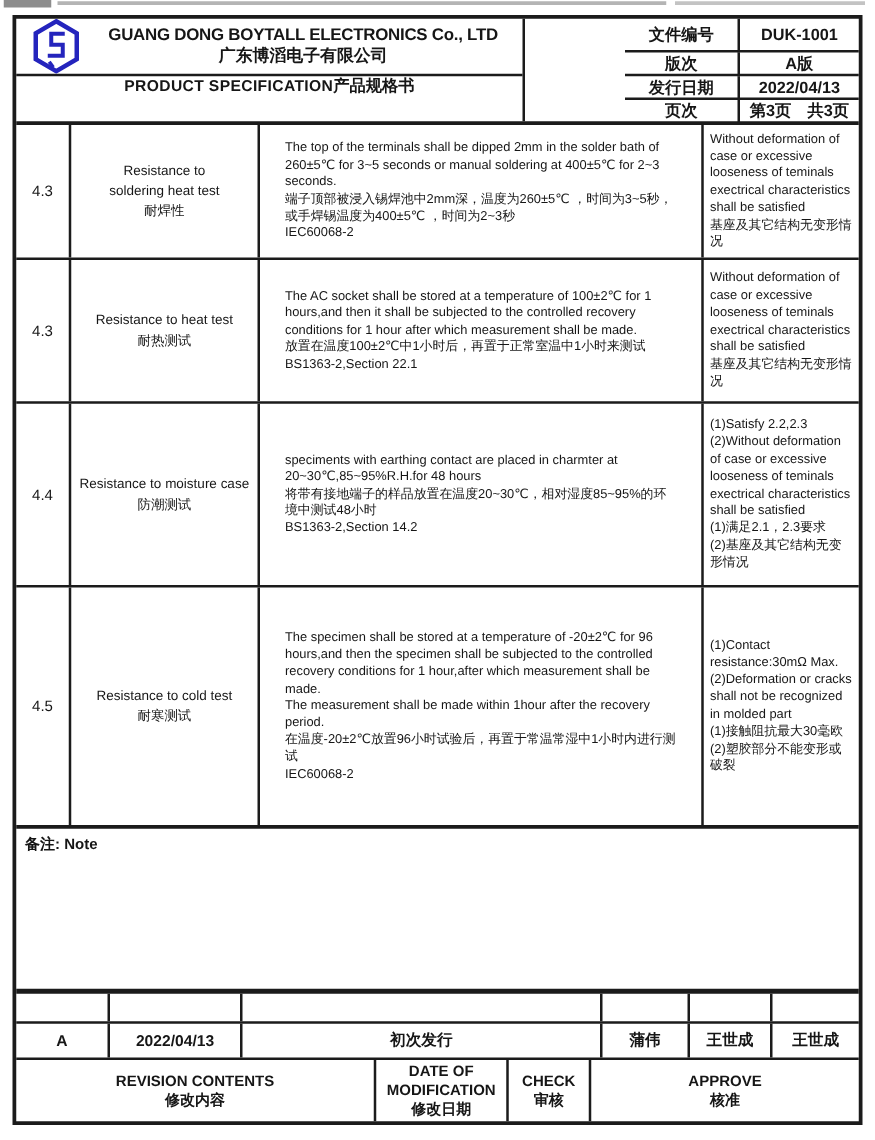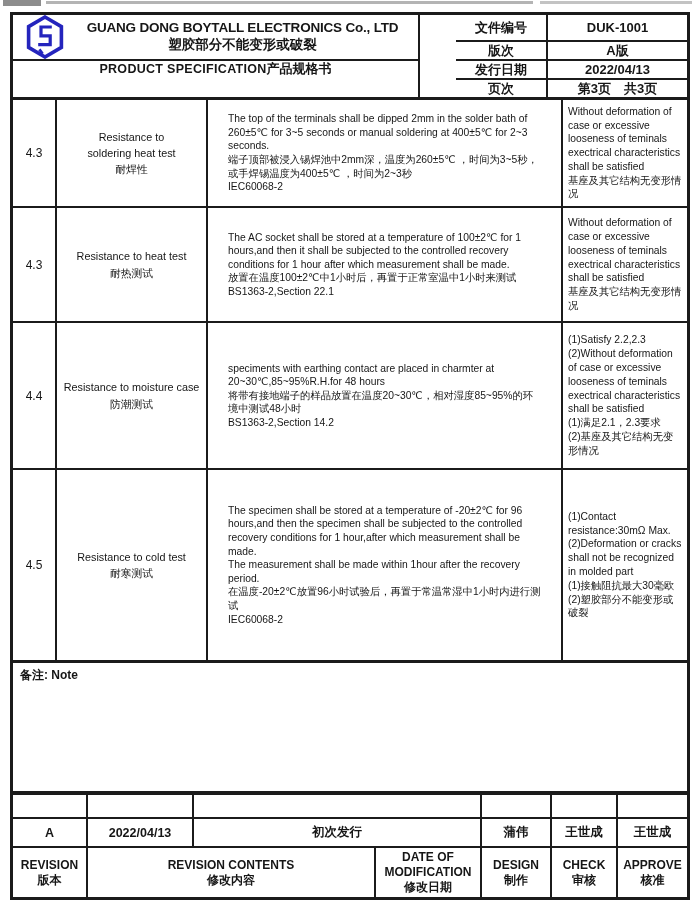--- a/index.html
+++ b/index.html
@@ -15,21 +15,21 @@
   .art3{left:540px;top:1px;width:152px;height:3px;background:#c3c3c3;}
 
   .doc{
     position:absolute;left:10px;top:12px;width:680px;height:888px;
     box-sizing:border-box;border:3px solid var(--bc);
     display:flex;flex-direction:column;background:#fff;
   }
   .doc *{box-sizing:border-box;}
 
   
-  .sec-header{height:85px;min-height:85px;display:flex;border-bottom:3px solid var(--bc);}
+  .sec-header{height:85px;min-height:85px;display:flex;border-bottom:3px solid var(--bc);gap:44px;}
   .hl{width:407px;border-right:2px solid var(--bc);display:flex;flex-direction:column;}
   .company{height:46px;border-bottom:2px solid var(--bc);display:flex;align-items:center;padding-left:10px;}
   .logo-wrap{width:44px;display:flex;align-items:center;justify-content:center;}
   .logo-svg{stroke:#2424bd;fill:none;}
   .company-text{flex:1;text-align:center;font-weight:bold;line-height:1.25;}
   .company-en{font-size:13.5px;letter-spacing:-0.2px;}
   .company-cn{font-size:13.5px;}
   .prodspec{flex:1;display:flex;flex-direction:row;justify-content:center;text-align:center;font-weight:bold;line-height:1.3;}
   .title-en{font-size:12.5px;letter-spacing:0.3px;}
   .title-cn{font-size:13px;}
@@ -82,21 +82,21 @@
       <div class="company">
         <div class="logo-wrap">
           <svg class="logo-svg" width="40" height="44" viewBox="0 0 100 110">
             <path d="M50 5 L91 29 L91 81 L50 105 L9 81 L9 29 Z" stroke-width="9"></path>
             <path d="M67 30 L40 30 L40 52 L63 52 L63 74 L33 74" stroke-width="8"></path>
             <path d="M36 86 L44 97" stroke-width="7"></path>
           </svg>
         </div>
         <div class="company-text">
           <div class="company-en">GUANG DONG BOYTALL ELECTRONICS Co., LTD</div>
-          <div class="company-cn">塑胶部分不能变形或破裂</div>
+          <div class="company-cn">广东博滔电子有限公司</div>
         </div>
       </div>
       <div class="prodspec">
         <div class="title-en">PRODUCT SPECIFICATION</div>
         <div class="title-cn">产品规格书</div>
       </div>
     </div>
     <div class="hr">
       <div class="hcell hlabel">文件编号</div>
       <div class="hcell">DUK-1001</div>
@@ -181,29 +181,25 @@
     <div class="rrow rrow-entry">
       <div class="rc rc1">A</div>
       <div class="rc rc2">2022/04/13</div>
       <div class="rc rc3">初次发行</div>
       <div class="rc rc4">蒲伟</div>
       <div class="rc rc5">王世成</div>
       <div class="rc rc6">王世成</div>
     </div>
 
     <div class="rrow rrow-head">
-      <div class="rc rc1">REVISION
-版本</div>
       <div class="rc rc3">REVISION CONTENTS
 修改内容</div>
       <div class="rc rc2">DATE OF
 MODIFICATION
 修改日期</div>
-      <div class="rc rc4">DESIGN
-制作</div>
       <div class="rc rc5">CHECK
 审核</div>
       <div class="rc rc6">APPROVE
 核准</div>
     </div>
 
   </div>
 </div>
 
 </body></html>

